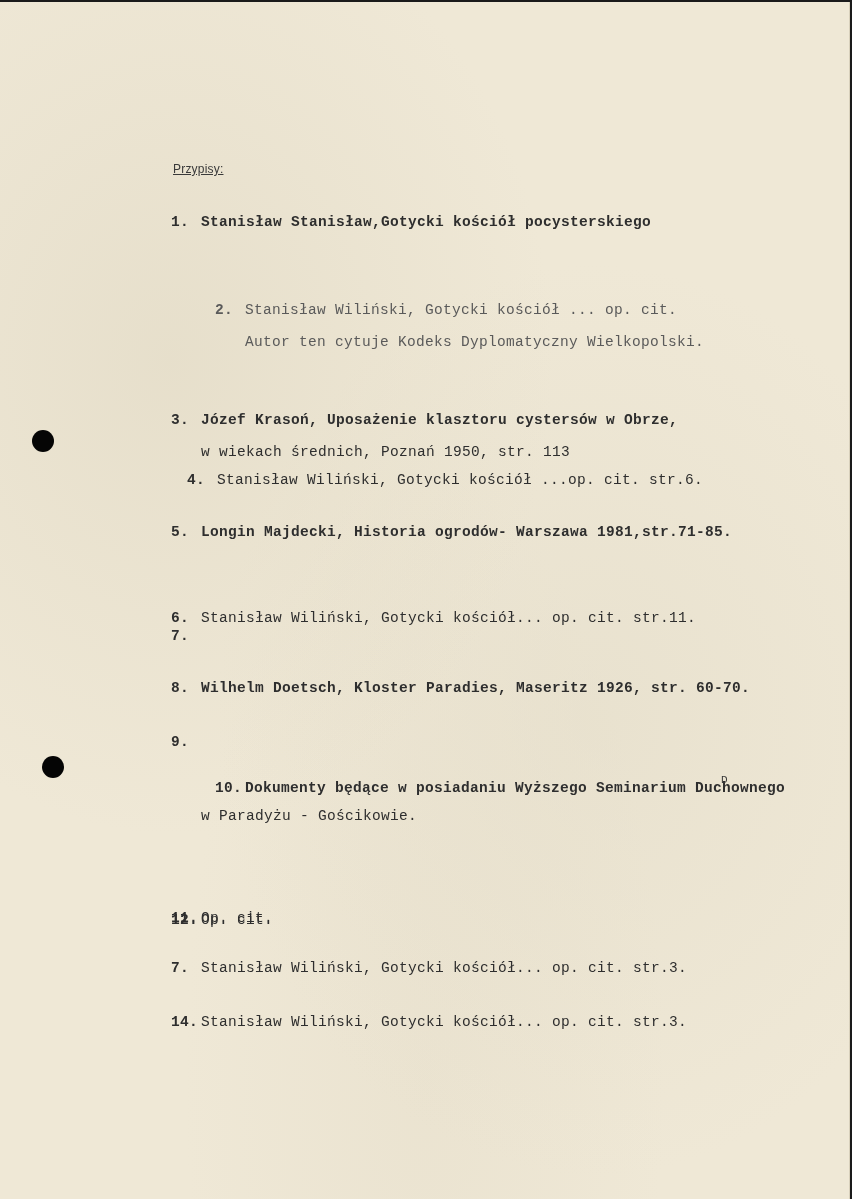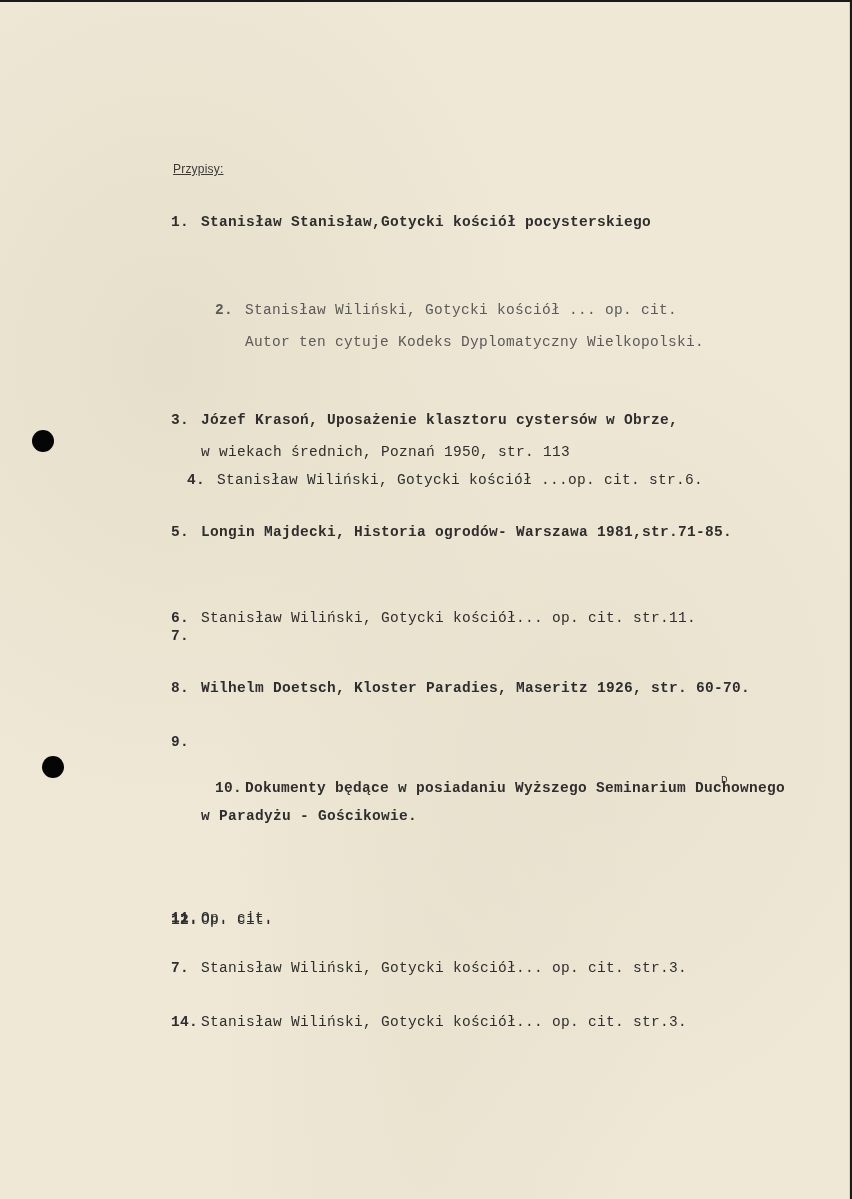--- a/index.html
+++ b/index.html
@@ -144,21 +144,21 @@
     <div class="note" style="top:724px;">
       <span class="note-line">
         <span class="note-num">9.</span><span></span>
       </span>
     </div>
 
     <div class="note" style="top:772px;">
       <span class="note-line" style="line-height:28px;margin-left:44px;">
         <span class="note-num">10.</span><span class="bold">Dokumenty będące w posiadaniu Wyższego Seminarium Duchownego</span>
       </span>
-      <span class="note-line cont" style="line-height:28px;font-weight:bold;">w Paradyżu - Gościkowie.</span>
+      <span class="note-line cont" style="line-height:28px;">w Paradyżu - Gościkowie.</span>
     </div>
 
     <div class="note" style="top:852px;margin-top:48px;">
       <span class="note-line">
         <span class="note-num">11.</span><span>Op. cit.</span>
       </span>
     </div>
 
     <div class="note" style="top:902px;">
       <span class="note-line">

